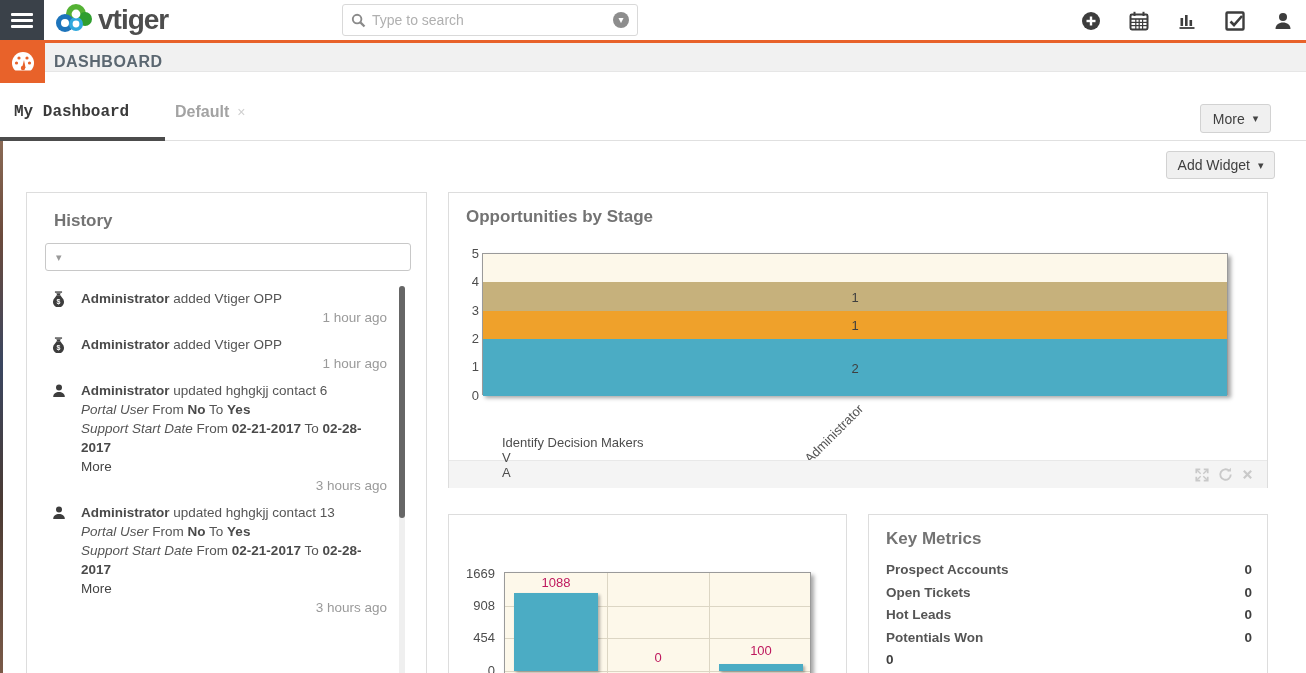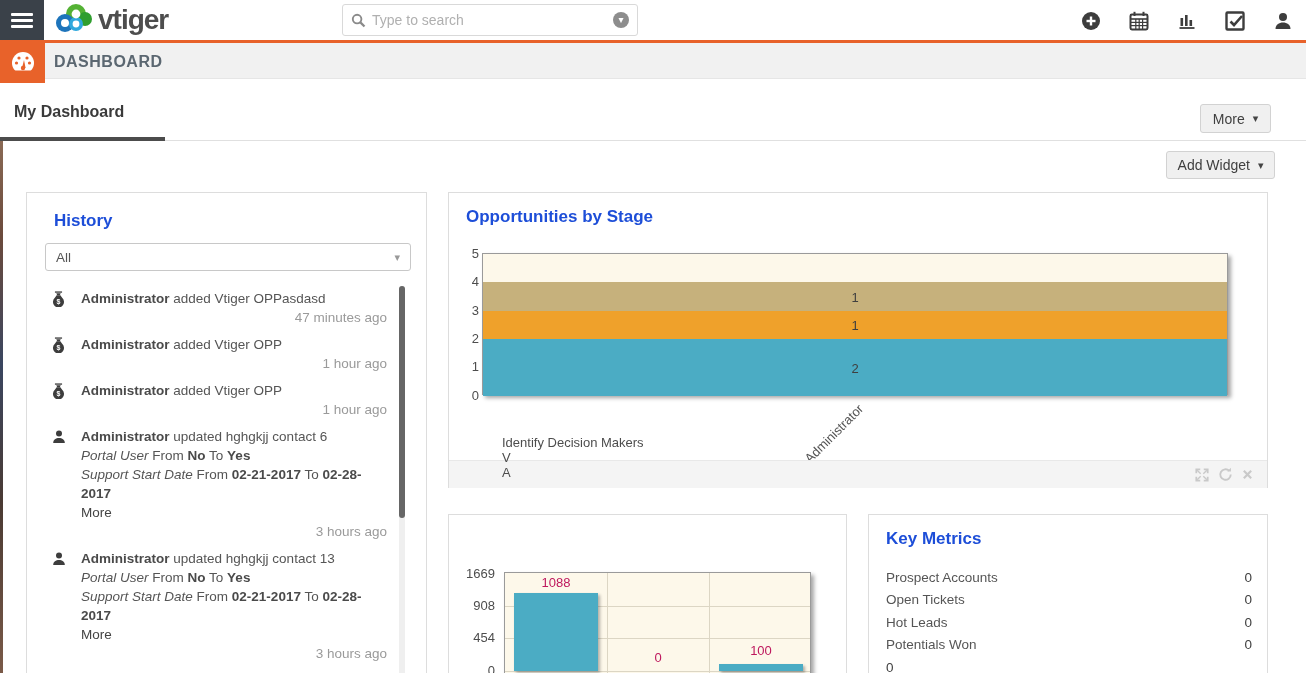--- a/index.html
+++ b/index.html
@@ -19,49 +19,49 @@
     font-family:"Liberation Sans",sans-serif; }
   #searchbox input::placeholder { color:#b0b0b0; }
   .scope-circle { width:16px; height:16px; border-radius:50%; background:#8d8d8d; color:#fff;
     font-size:10px; line-height:15px; text-align:center; cursor:pointer; }
   #nav-icons { position:absolute; right:12px; top:10px; display:flex; gap:26px; align-items:center; }
   #nav-icons .nicon { width:22px; height:22px; cursor:pointer; display:inline-block; }
 
   #orange-line { position:absolute; left:0; top:40px; width:1306px; height:3px; background:#e8622a; }
 
   
-  #module-header { position:absolute; left:0; top:43px; width:1306px; height:36px; background:#f1f1f1;
+  #module-header { position:absolute; left:0; top:43px; width:1306px; height:29px; background:#f1f1f1;
     border-bottom:1px solid #e6e6e6; }
   #module-icon { position:absolute; left:0; top:0; width:45px; height:40px; background:#e8622a;
     display:flex; align-items:center; justify-content:center; }
   #module-title { position:absolute; left:54px; top:10px; font-size:16px; font-weight:700; color:#5b6771;
     letter-spacing:0.5px; }
 
   
   #tabbar { position:absolute; left:0; top:84px; width:1306px; height:57px; background:#fff;
     border-bottom:1px solid #e0e0e0; }
   .tab { position:absolute; top:0; height:56px; display:flex; align-items:center; cursor:pointer; }
   #tab-my { left:14px; }
-  #tab-my .tab-label { font-size:16px; font-weight:700; color:#3a3a3a; }
+  #tab-my .tab-label { font-size:16px; font-weight:700; color:#3a3a3a;font-family:Liberation Mono, monospace; }
   #tab-my-underline { position:absolute; left:0; top:137px; width:165px; height:4px; background:#4c4c4c; }
   #tab-default { left:175px; }
   #tab-default .tab-label { font-size:16px; font-weight:700; color:#a3a3a3; }
   #tab-default .tab-close { color:#cfcfcf; font-size:14px; margin-left:8px; cursor:pointer; }
   .btn { background:#f0f0f0; border:1px solid #d2d2d2; border-radius:3px; color:#3f3f3f; font-size:14px;
     display:flex; align-items:center; justify-content:center; gap:8px; cursor:pointer; }
   #more-btn { position:absolute; left:1200px; top:104px; width:71px; height:29px; }
   #add-widget-btn { position:absolute; left:1166px; top:151px; width:109px; height:28px; }
   .caret { font-size:11px; color:#444; }
 
   #left-strip { position:absolute; left:0; top:141px; width:3px; height:532px;
     background:linear-gradient(180deg,#8a6a55 0%,#6b4a3c 18%,#3a4660 42%,#4a3a33 68%,#7a5a48 100%); }
 
   
   .card { position:absolute; background:#fff; border:1px solid #ddd; }
-  .card-title { position:absolute; left:17px; top:14px; font-size:17px; font-weight:700; color:#1d4ed8; }
+  .card-title { position:absolute; left:17px; top:14px; font-size:17px; font-weight:700; color:#737373; }
 
   
   #history-card { left:26px; top:192px; width:401px; height:530px; }
   #history-card .card-title { left:27px; top:18px; }
   #history-filter { position:absolute; left:18px; top:50px; width:366px; height:28px; border:1px solid #c8c8c8;
     border-radius:3px; background:#fff; display:flex; align-items:center; padding:0 10px; cursor:pointer; }
   #history-filter .sel-text { flex:1; font-size:13.5px; color:#555; }
   #history-filter .caret { color:#999; }
   #history-list { position:absolute; left:24px; top:96px; width:340px; }
   .h-row { display:flex; margin-bottom:8px; }
@@ -100,21 +100,21 @@
   #ta-plot { position:absolute; left:55px; top:57px; width:307px; height:110px; background:#fdf8ea;
     border:1px solid #9a9a9a; box-shadow:3px 3px 4px rgba(0,0,0,0.35); }
   .grid-h { position:absolute; left:0; width:100%; height:1px; background:#dcd6c4; }
   .grid-v { position:absolute; top:0; width:1px; height:100%; background:#dcd6c4; }
   .ta-bar { position:absolute; background:#4bacc4; box-shadow:2px 2px 3px rgba(0,0,0,0.3); }
   .ta-label { position:absolute; width:84px; text-align:center; font-size:13px; color:#be185d; }
 
   
   #metrics-card { left:868px; top:514px; width:400px; height:300px; }
   #metrics-rows { position:absolute; left:17px; top:47px; width:366px; }
-  .m-row { display:flex; height:22.5px; align-items:flex-end; font-size:13.5px; color:#555; }
+  .m-row { display:flex; height:22.5px; align-items:flex-start; font-size:13.5px; color:#555;font-weight:bold; }
   .m-row .m-label { flex:1; }
   .m-row .m-value { color:#3f3f3f; }
 
   svg .dk { fill:#3d3d3d; }
 </style>
 </head>
 <body>
 
 <div id="topnav">
   <div id="hamburger">
@@ -192,88 +192,77 @@
       <rect x="2" y="20.5" width="22" height="6" fill="#e8622a"></rect>
     </svg>
   </div>
   <div id="module-title">DASHBOARD</div>
 </div>
 
 <div id="tabbar">
   <div class="tab" id="tab-my">
     <span class="tab-label">My Dashboard</span>
   </div>
+  <div class="tab" id="tab-default">
+    <span class="tab-label">Default</span>
+    <span class="tab-close">×</span>
+  </div>
 </div>
 <div id="tab-my-underline"></div>
 <div id="more-btn" class="btn">
   <span>More</span>
   <span class="caret">▾</span>
 </div>
 <div id="add-widget-btn" class="btn">
   <span>Add Widget</span>
   <span class="caret">▾</span>
 </div>
 <div id="left-strip"></div>
 
 <div id="history-card" class="card">
   <div class="card-title">History</div>
   <div id="history-filter">
-    <span class="sel-text">All</span>
     <span class="caret">▾</span>
   </div>
 
   <div id="history-list">
+
 
     <div class="h-row">
       <span class="h-ico">
         <svg width="15" height="16" viewBox="0 0 16 17">
             <rect x="4.2" y="0.4" width="7.6" height="1.4" class="dk"></rect>
         <path d="M5.6 2.4h4.8l-1 2.2h-2.8z" class="dk"></path>
         <path d="M6 4.6h4l1.9 2.6a5.9 5.9 0 1 1-7.8 0z" class="dk"></path>
         <text x="8" y="13.4" font-size="7.5" font-weight="bold" fill="#fff" text-anchor="middle">$</text>
           </svg>
       </span>
       <div class="h-body">
-        <div><b>Administrator</b> <span>added Vtiger OPPasdasd</span></div>
-        <div class="h-time">47 minutes ago</div>
+        <div><b>Administrator</b> <span>added Vtiger OPP</span></div>
+        <div class="h-time">1 hour ago</div>
       </div>
     </div>
 
     <div class="h-row">
       <span class="h-ico">
         <svg width="15" height="16" viewBox="0 0 16 17">
             <rect x="4.2" y="0.4" width="7.6" height="1.4" class="dk"></rect>
         <path d="M5.6 2.4h4.8l-1 2.2h-2.8z" class="dk"></path>
         <path d="M6 4.6h4l1.9 2.6a5.9 5.9 0 1 1-7.8 0z" class="dk"></path>
         <text x="8" y="13.4" font-size="7.5" font-weight="bold" fill="#fff" text-anchor="middle">$</text>
           </svg>
       </span>
       <div class="h-body">
         <div><b>Administrator</b> <span>added Vtiger OPP</span></div>
         <div class="h-time">1 hour ago</div>
       </div>
     </div>
 
     <div class="h-row">
       <span class="h-ico">
-        <svg width="15" height="16" viewBox="0 0 16 17">
-            <rect x="4.2" y="0.4" width="7.6" height="1.4" class="dk"></rect>
-        <path d="M5.6 2.4h4.8l-1 2.2h-2.8z" class="dk"></path>
-        <path d="M6 4.6h4l1.9 2.6a5.9 5.9 0 1 1-7.8 0z" class="dk"></path>
-        <text x="8" y="13.4" font-size="7.5" font-weight="bold" fill="#fff" text-anchor="middle">$</text>
-          </svg>
-      </span>
-      <div class="h-body">
-        <div><b>Administrator</b> <span>added Vtiger OPP</span></div>
-        <div class="h-time">1 hour ago</div>
-      </div>
-    </div>
-
-    <div class="h-row">
-      <span class="h-ico">
         <svg width="16" height="16" viewBox="0 0 16 16">
             <circle cx="8" cy="4.5" r="3" class="dk"></circle>
         <path d="M2.2 14c0-3.2 2.7-5 5.8-5s5.8 1.8 5.8 5z" class="dk"></path>
           </svg>
       </span>
       <div class="h-body">
         <div><b>Administrator</b> <span>updated hghgkjj contact 6</span></div>
         <div><i>Portal User</i> <span>From</span> <b>No</b> <span>To</span> <b>Yes</b></div>
         <div><i>Support Start Date</i> <span>From</span> <b>02-21-2017</b> <span>To</span> <b>02-28-2017</b></div>
         <div class="h-more">More</div>

